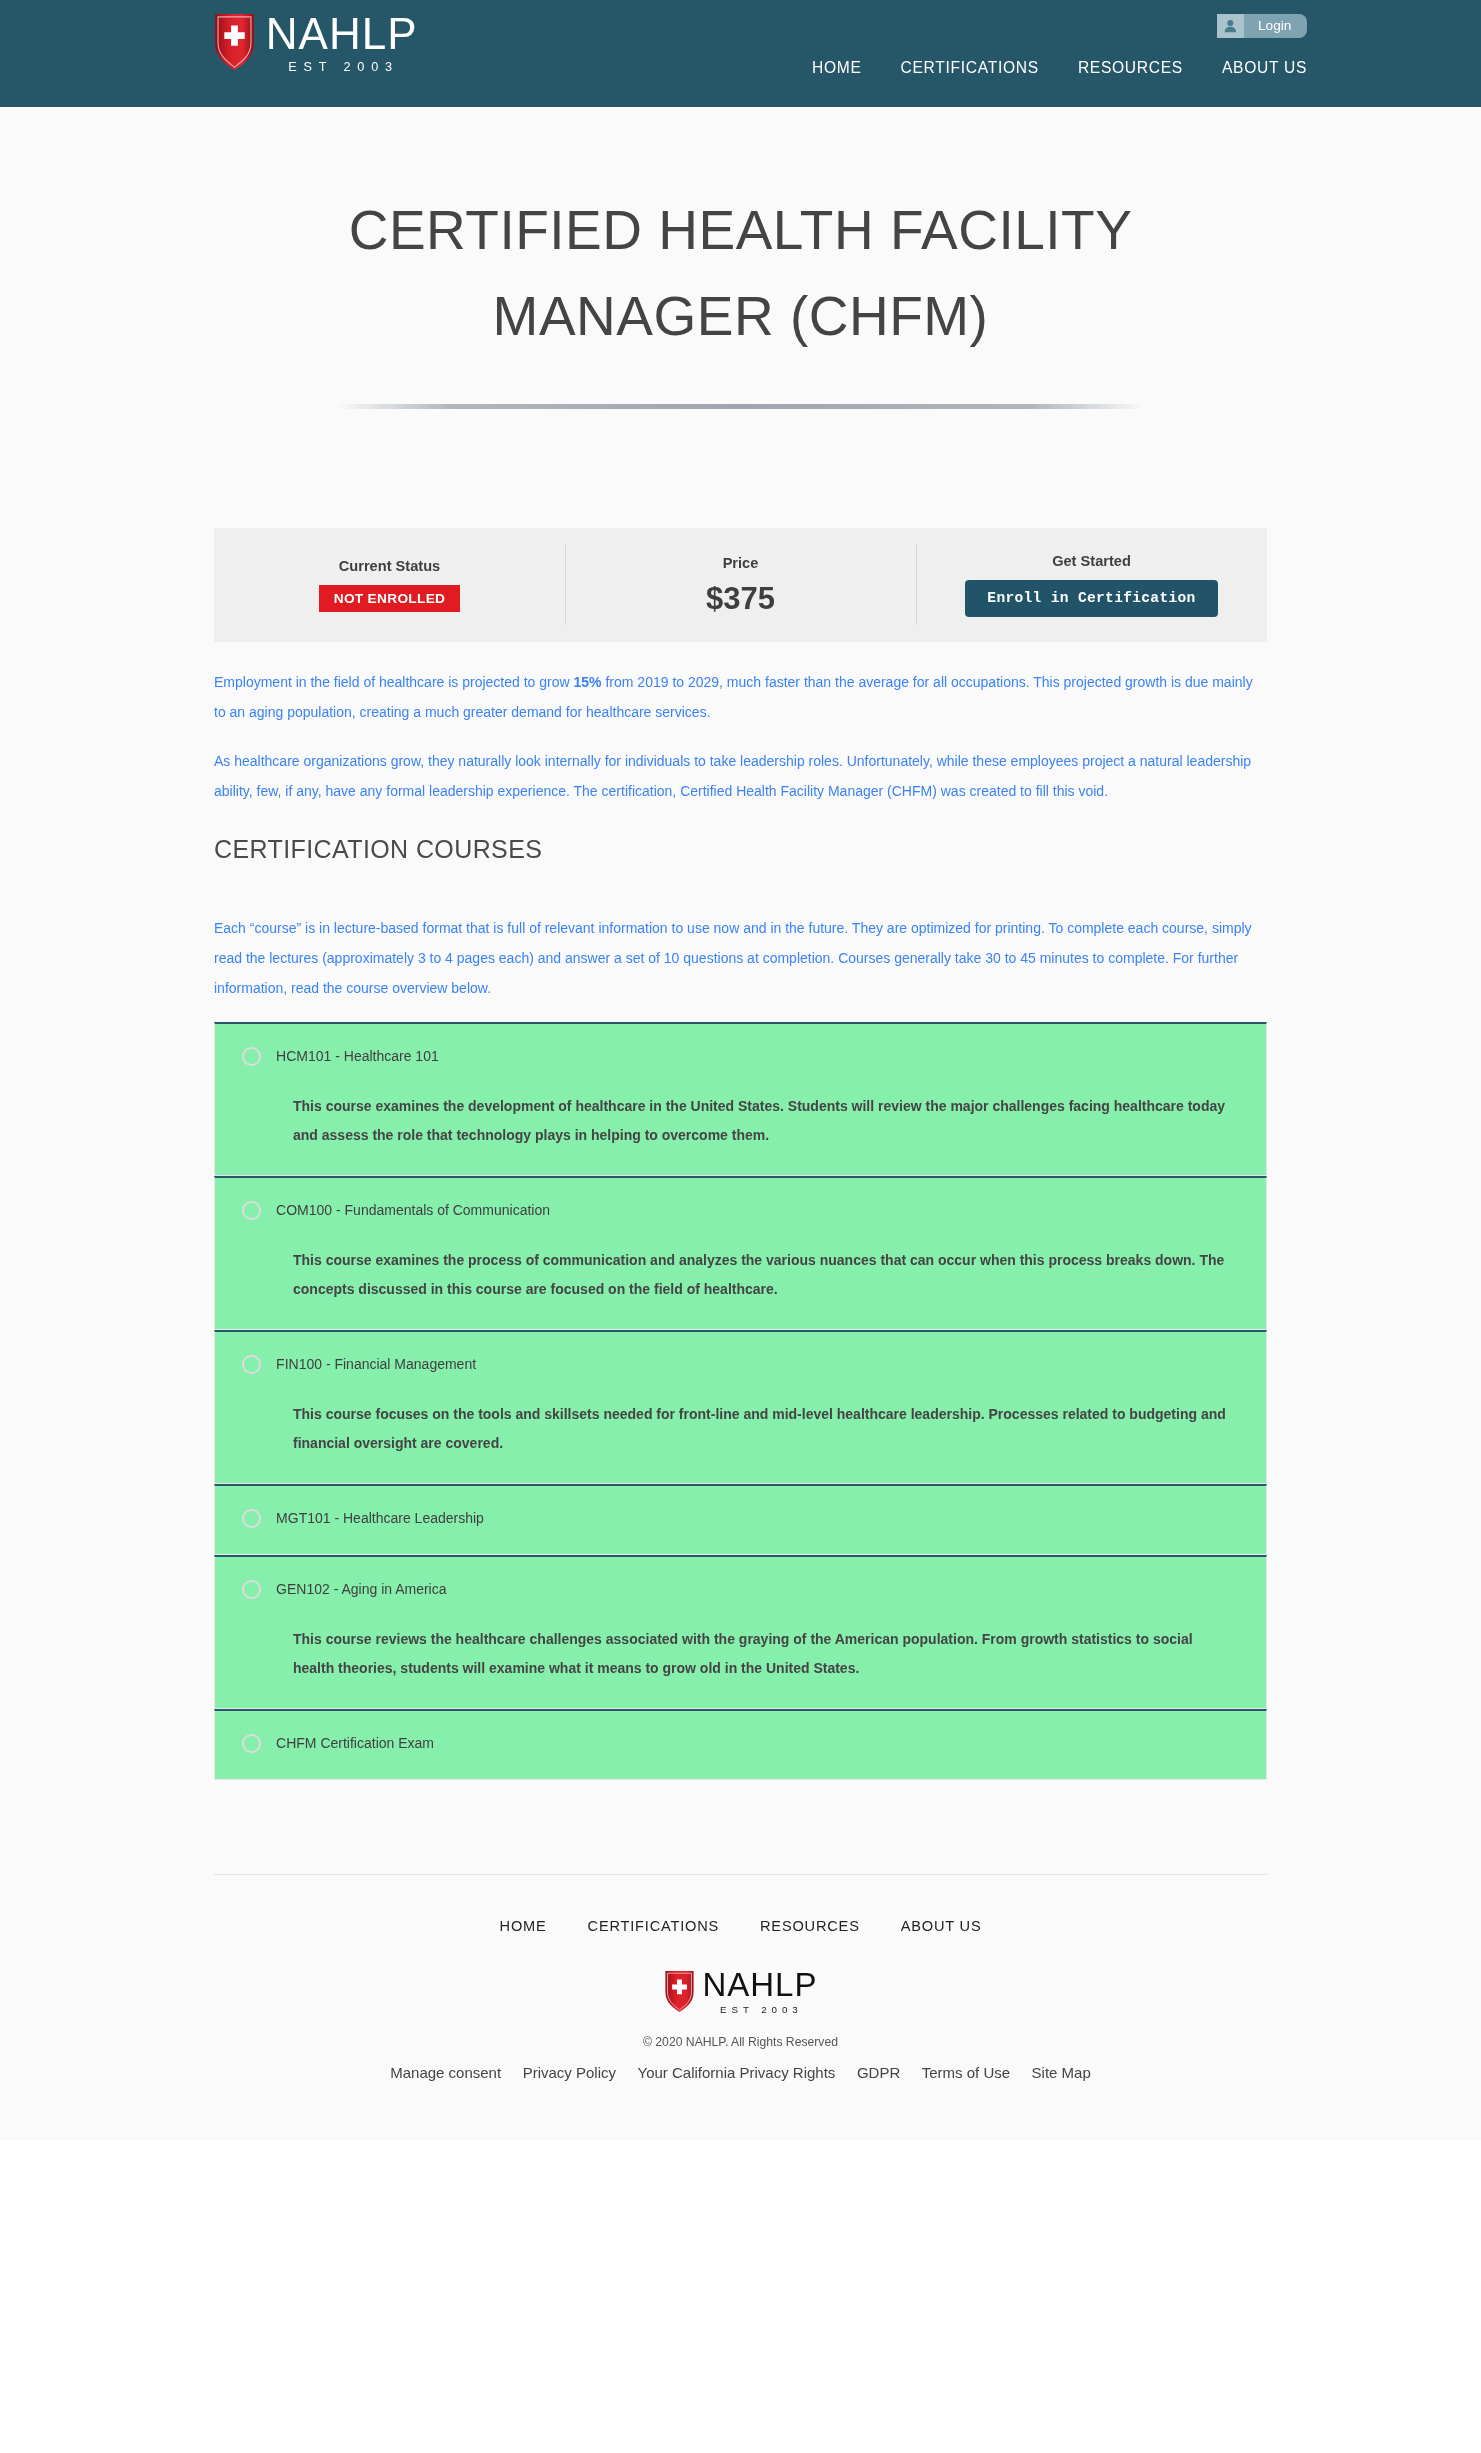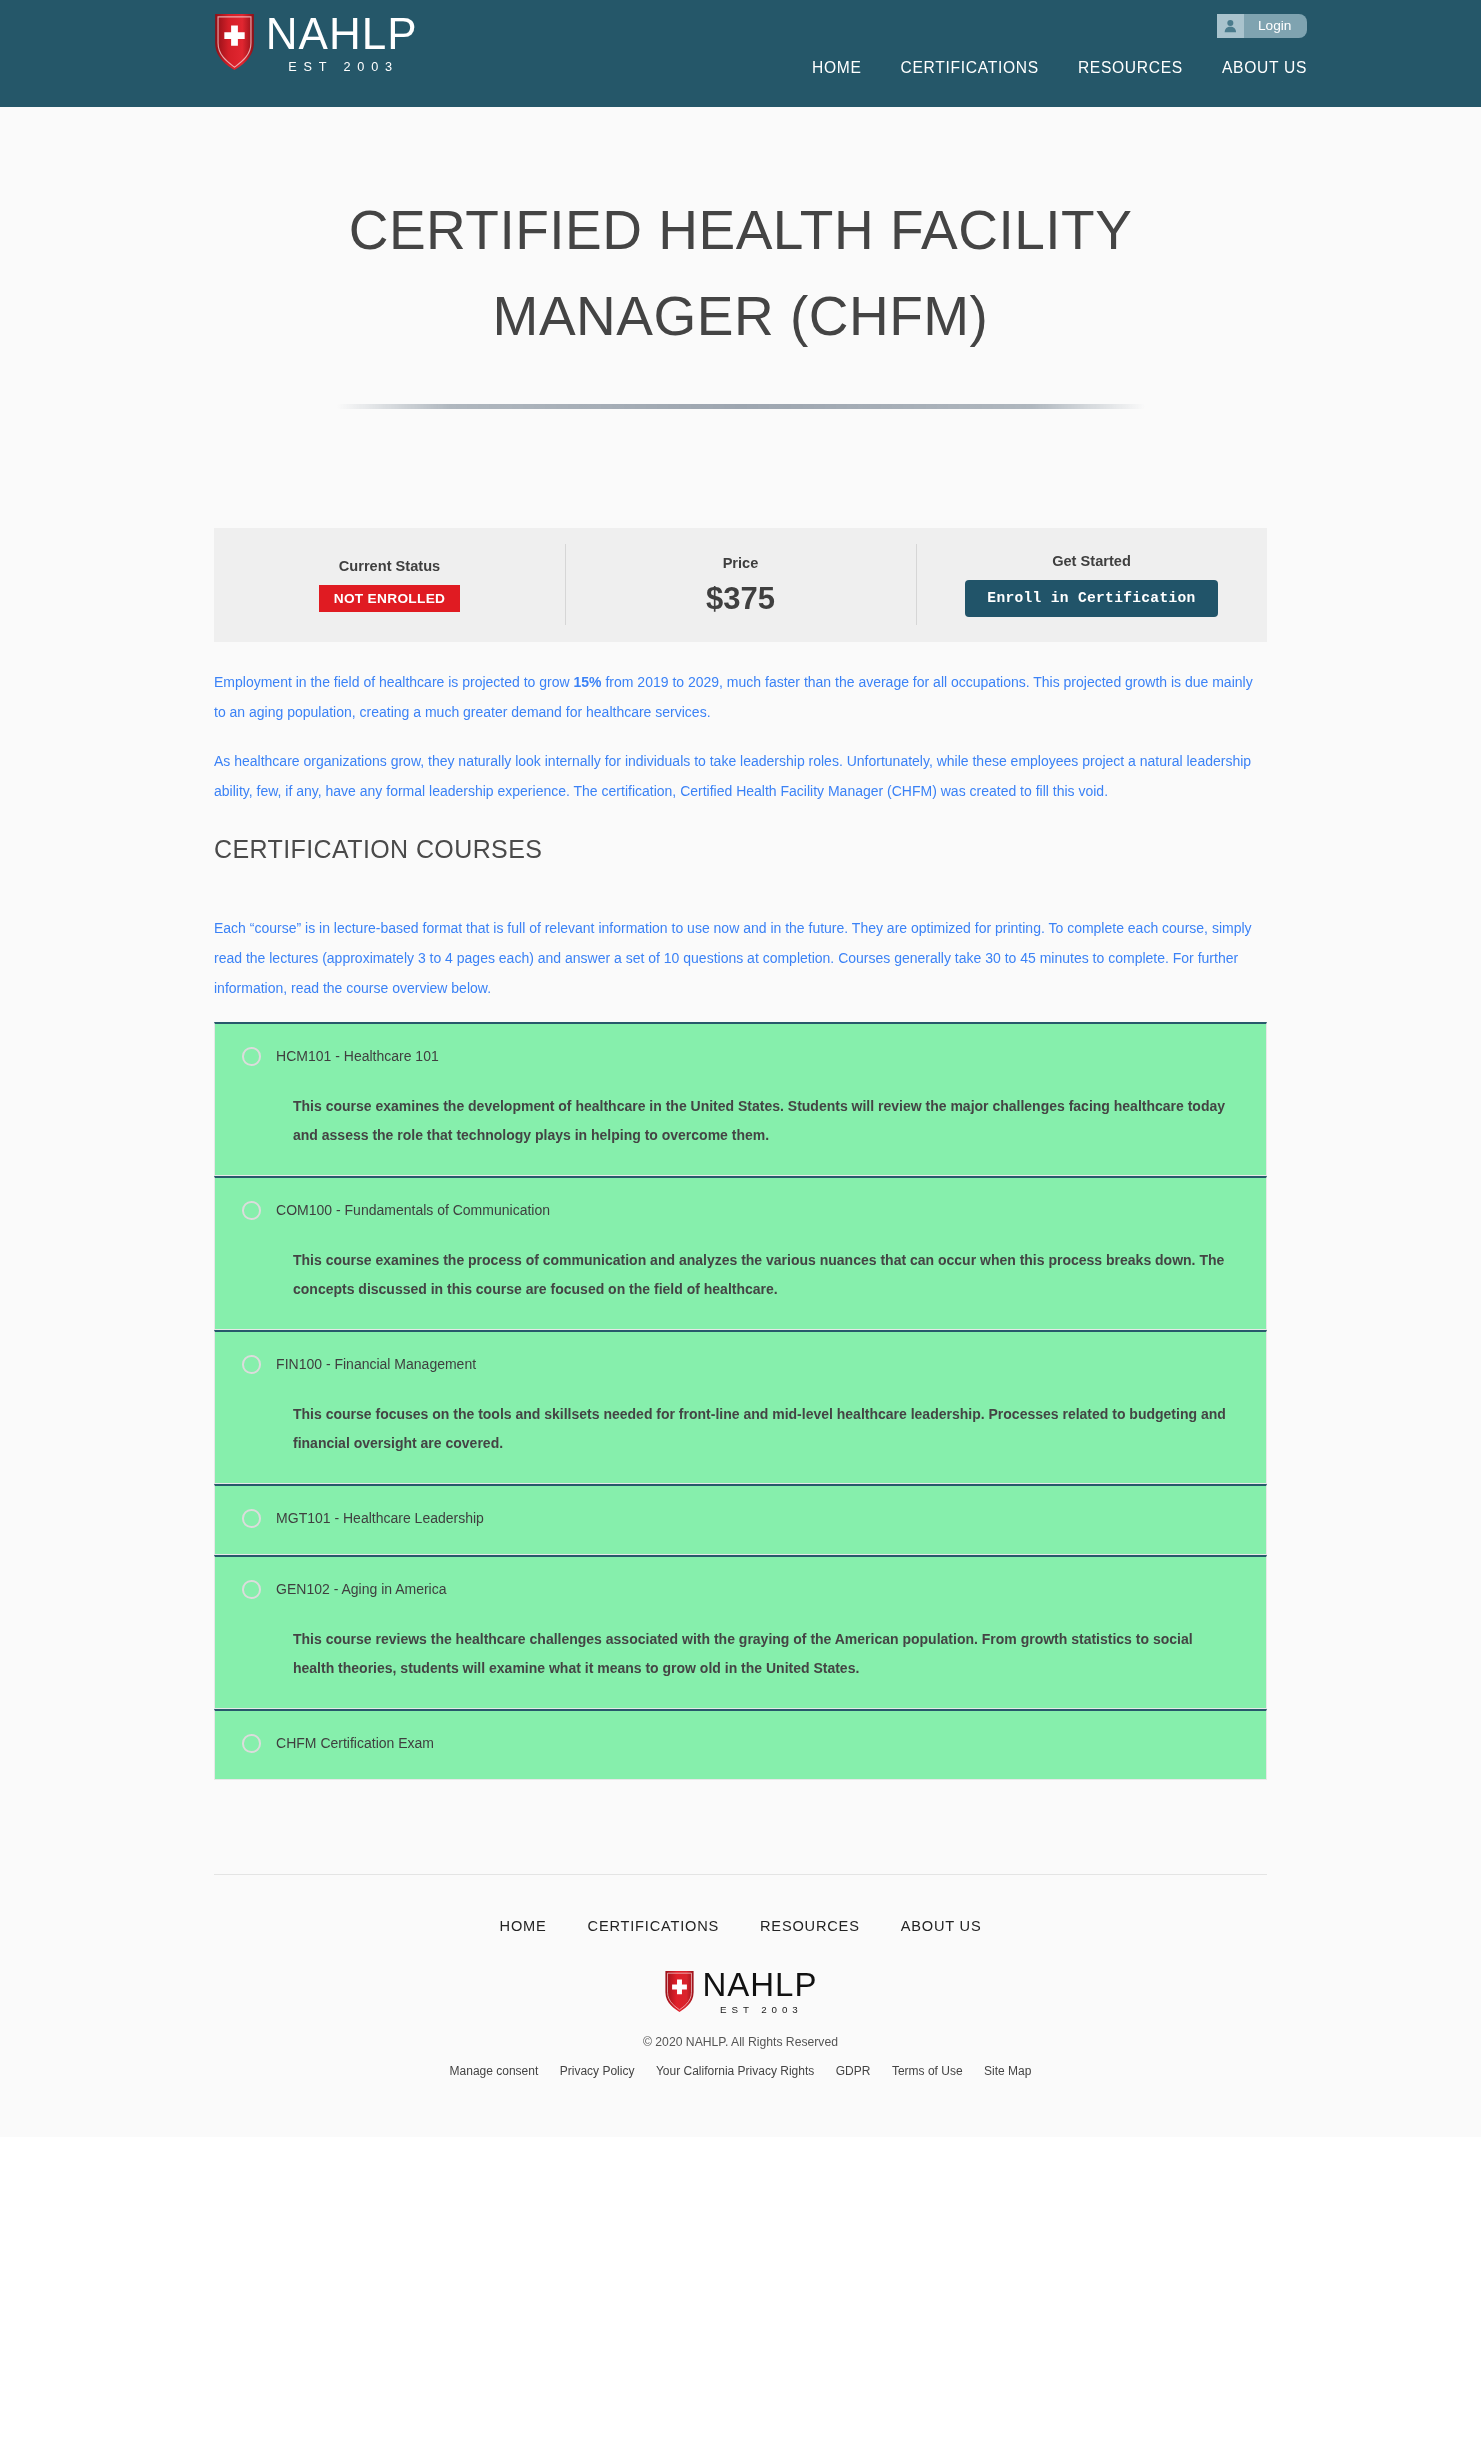--- a/index.html
+++ b/index.html
@@ -305,21 +305,21 @@
     color: #555555;
     margin-bottom: 15.6px;
   }
   .legal-nav {
     display: flex;
     justify-content: center;
     gap: 21.5px;
     flex-wrap: wrap;
   }
   .legal-nav a {
-    font-size: 12px;
+    font-size: 15px;
     color: #444444;
     text-decoration: none;
     cursor: pointer;
   }
 </style>
 </head>
 <body>
 
 <header class="site-header">
   <div class="header-inner">

